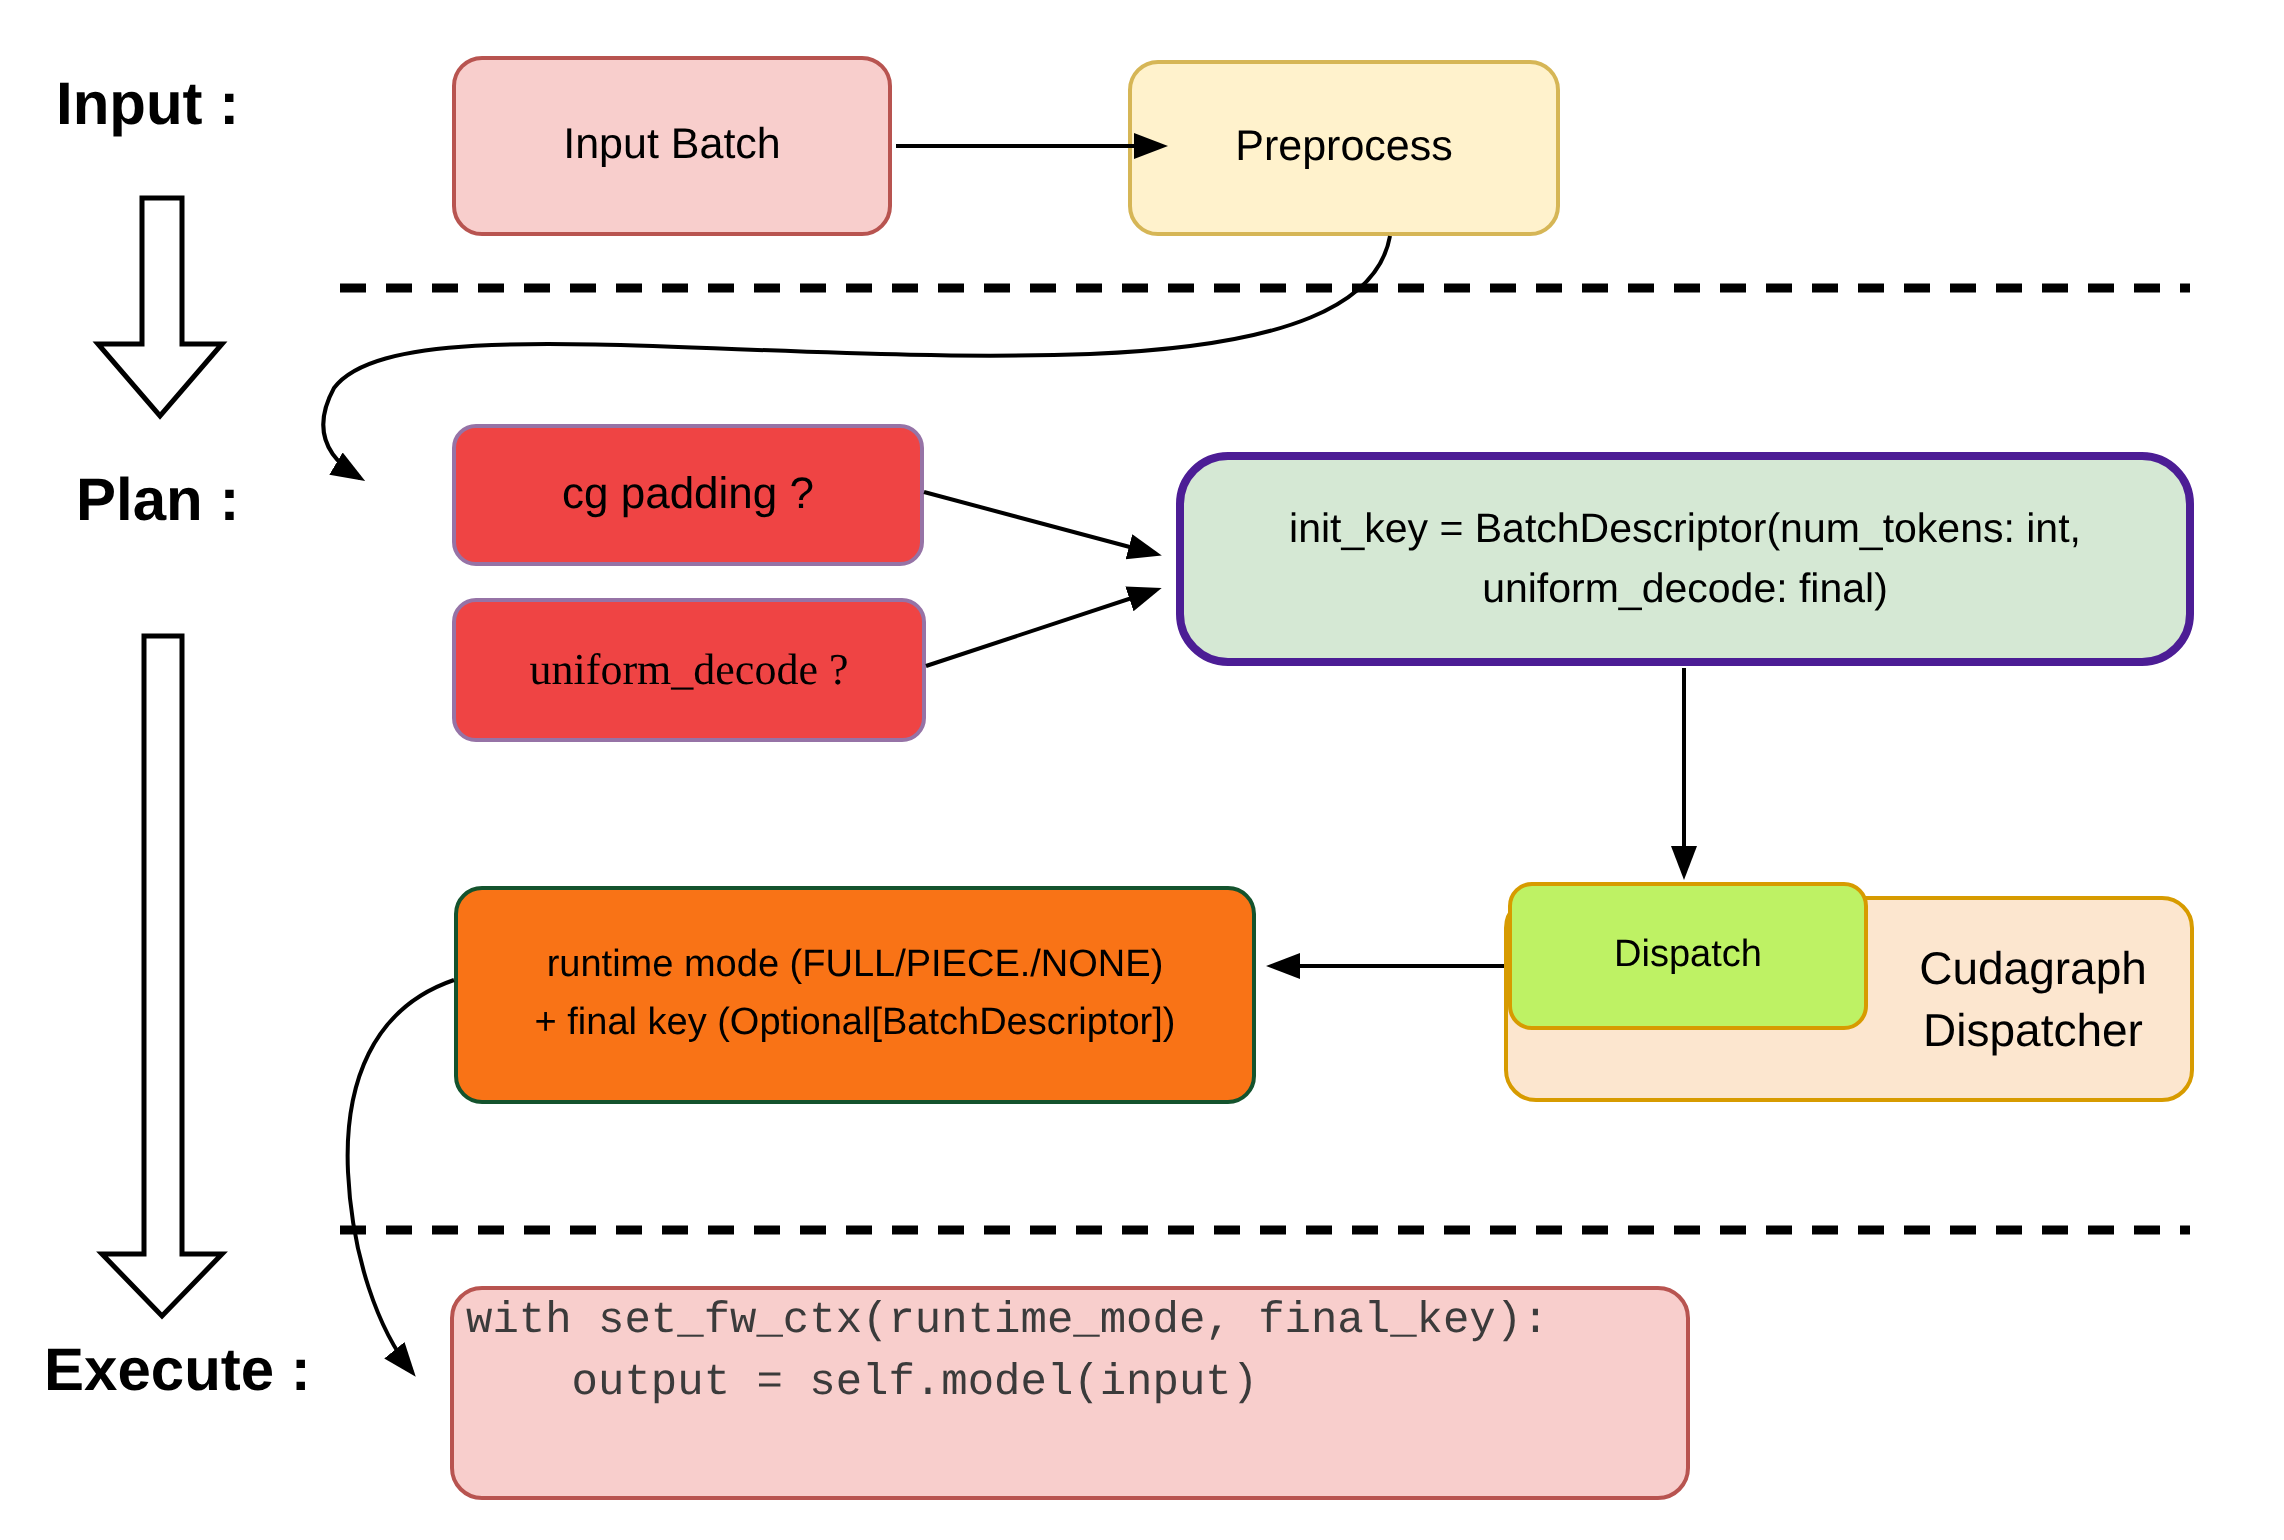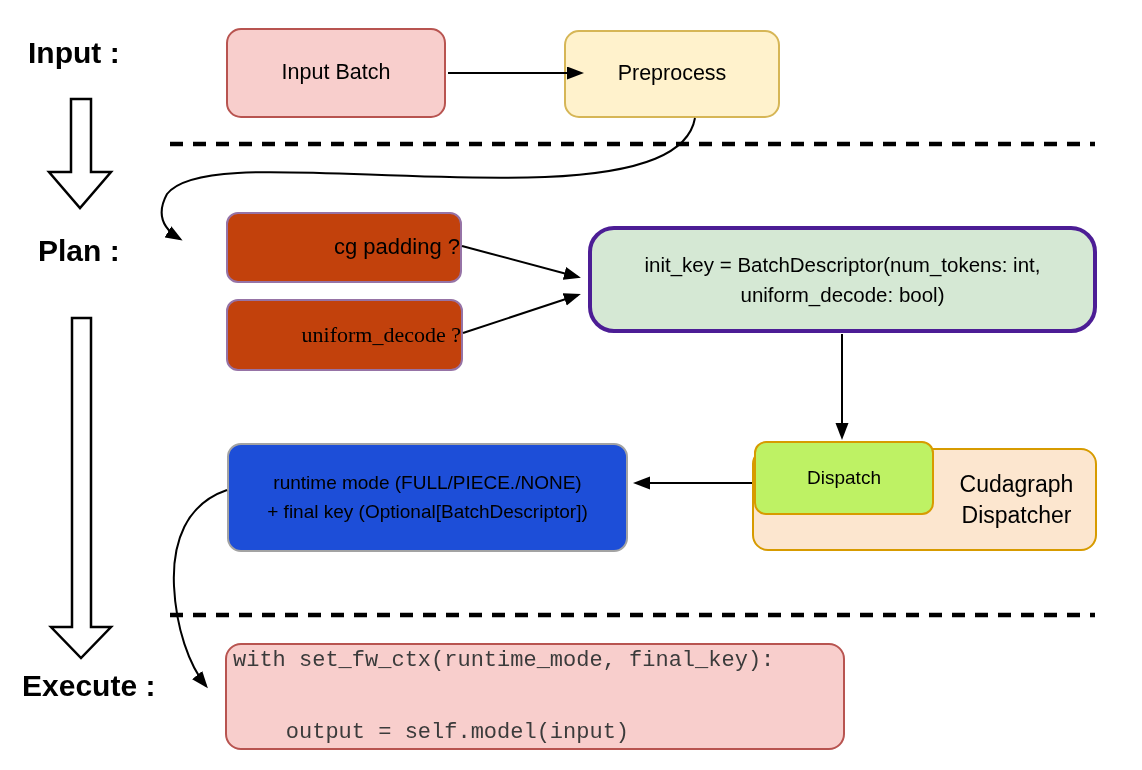--- a/index.html
+++ b/index.html
@@ -8,39 +8,39 @@
     font-family:"Liberation Sans",sans-serif;color:#000;
   }
   .connectors{position:absolute;left:0;top:0;width:1142px;height:770px;pointer-events:none;z-index:5;}
   .stage-label{position:absolute;font-weight:bold;font-size:30px;line-height:1.1;white-space:nowrap;z-index:2;}
   .node{
     position:absolute;display:flex;flex-direction:column;align-items:center;justify-content:center;
     text-align:center;box-sizing:border-box;z-index:2;line-height:1.3;
   }
   .node-red     {background:#F8CECC;border:2px solid #B85450;border-radius:15px;}
   .node-yellow  {background:#FFF2CC;border:2px solid #D6B656;border-radius:15px;}
-  .node-purple  {background:#c2410c;border:2px solid #9673A6;border-radius:12px;align-items:flex-end;}
+  .node-purple  {background:#ef4444;border:2px solid #9673A6;border-radius:12px;}
   .node-green   {background:#D5E8D4;border:4px solid #4c1d95;border-radius:26px;}
-  .node-blue    {background:#1d4ed8;border:2px solid #a3a3a3;border-radius:14px;}
+  .node-blue    {background:#f97316;border:2px solid #14532d;border-radius:14px;}
   .node-orange-outer{background:#FCE6CF;border:2px solid #D79B00;border-radius:16px;z-index:1;}
   .node-orange-inner{background:#bef264;border:2px solid #D79B00;border-radius:12px;z-index:3;}
 
   .n-input-batch   {left:226px;top:28px;width:220px;height:90px;font-size:21.5px;}
   .n-preprocess    {left:564px;top:30px;width:216px;height:88px;font-size:21.5px;}
   .n-cg-padding    {left:226px;top:212px;width:236px;height:71px;font-size:22px;}
   .n-uniform-decode{left:226px;top:299px;width:237px;height:72px;font-size:22px;font-family:Liberation Serif, serif;}
   .n-init-key      {left:588px;top:226px;width:509px;height:107px;font-size:20.5px;line-height:1.45;}
   .n-runtime-mode  {left:227px;top:443px;width:401px;height:109px;font-size:19px;line-height:1.5;}
   .n-cudagraph     {left:752px;top:448px;width:345px;height:103px;}
   .n-dispatch      {left:754px;top:441px;width:180px;height:74px;font-size:19px;}
   .n-cuda-label    {position:absolute;left:935px;top:455px;width:163px;height:90px;display:flex;
                     align-items:center;justify-content:center;text-align:center;font-size:23px;
                     line-height:1.35;z-index:3;}
   .n-execute-code  {left:225px;top:643px;width:620px;height:107px;align-items:flex-start;
-                    justify-content:space-between;padding-left:6px;border-radius:16px;
+                    justify-content:flex-start;padding-left:6px;border-radius:16px;
                     font-family:"Liberation Mono","DejaVu Sans Mono",monospace;
                     font-size:22px;line-height:31px;color:#3b3b3b;text-align:left;}
   .code-line{white-space:pre;}
   .l-input  {left:28px;top:36px;}
   .l-plan   {left:38px;top:234px;}
   .l-execute{left:22px;top:669px;}
 </style>
 </head>
 <body>
 
@@ -83,21 +83,21 @@
   <div class="node node-purple n-cg-padding">
     <span>cg padding ?</span>
   </div>
 
   <div class="node node-purple n-uniform-decode">
     <span>uniform_decode ?</span>
   </div>
 
   <div class="node node-green n-init-key">
     <div>init_key = BatchDescriptor(num_tokens: int,</div>
-    <div>uniform_decode: bool)</div>
+    <div>uniform_decode: final)</div>
   </div>
 
   <div class="node node-orange-outer n-cudagraph"></div>
   <div class="n-cuda-label">Cudagraph Dispatcher</div>
 
   <div class="node node-orange-inner n-dispatch">
     <span>Dispatch</span>
   </div>
 
   <div class="node node-blue n-runtime-mode">

